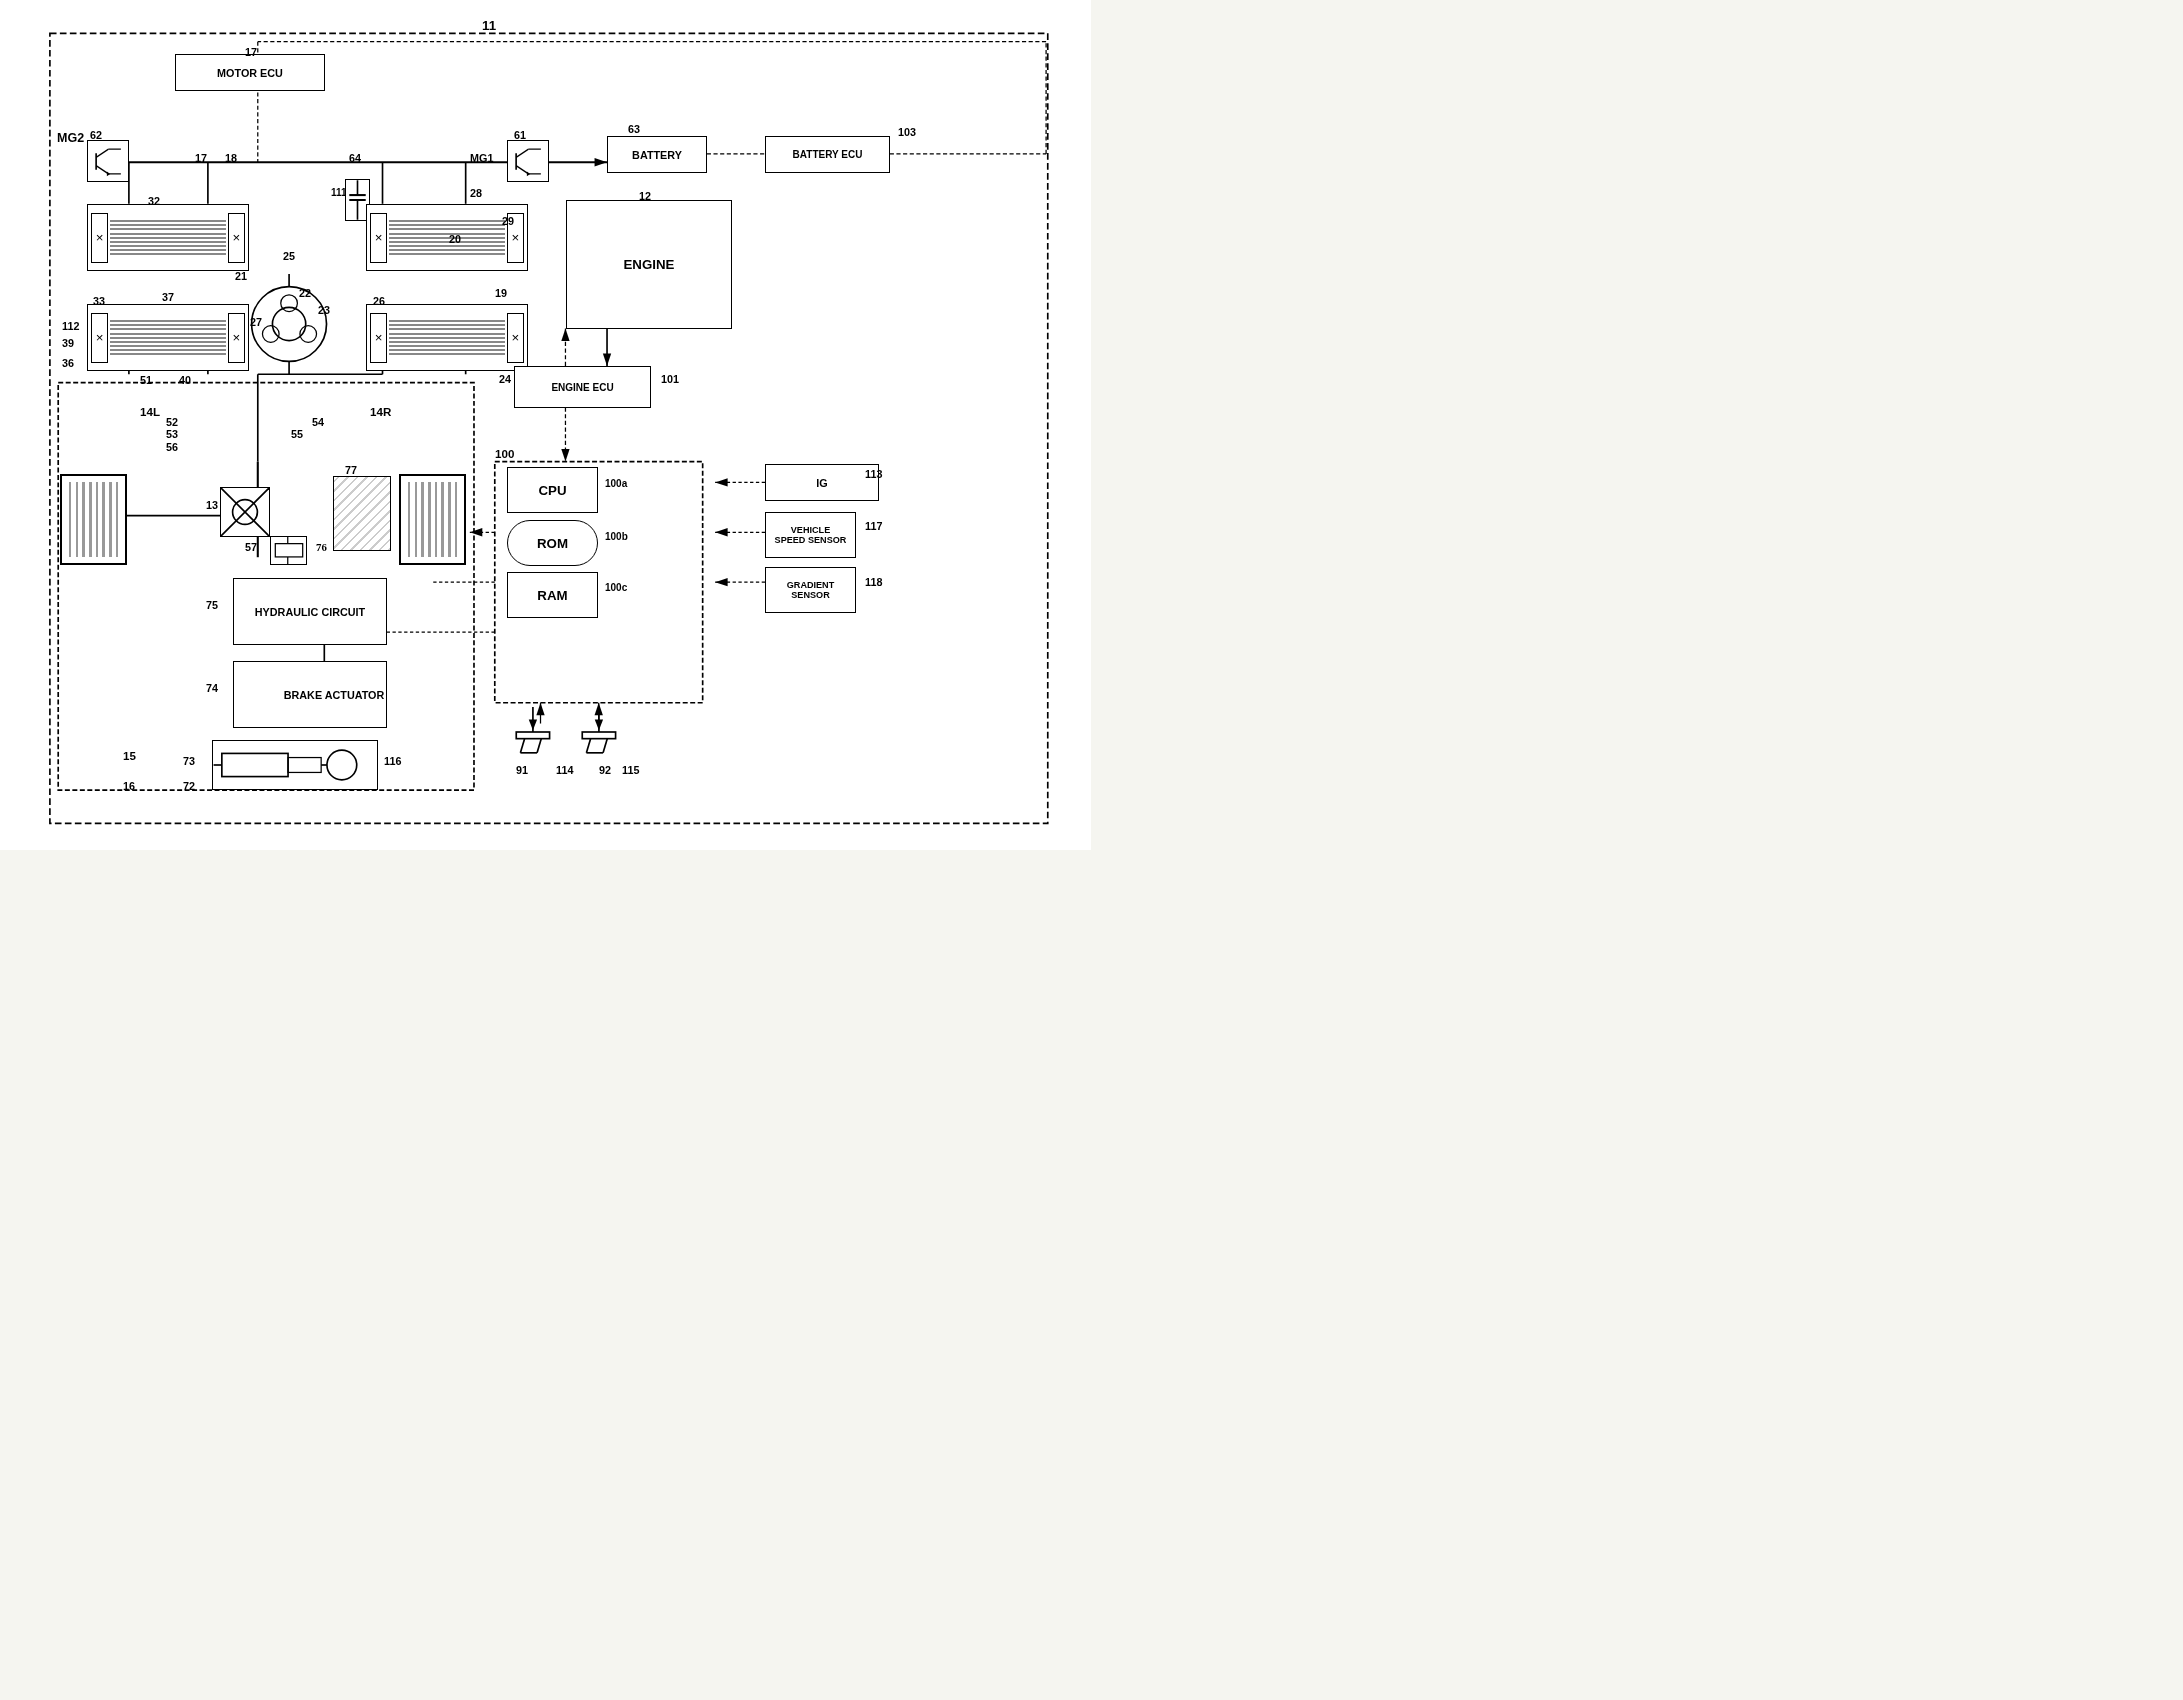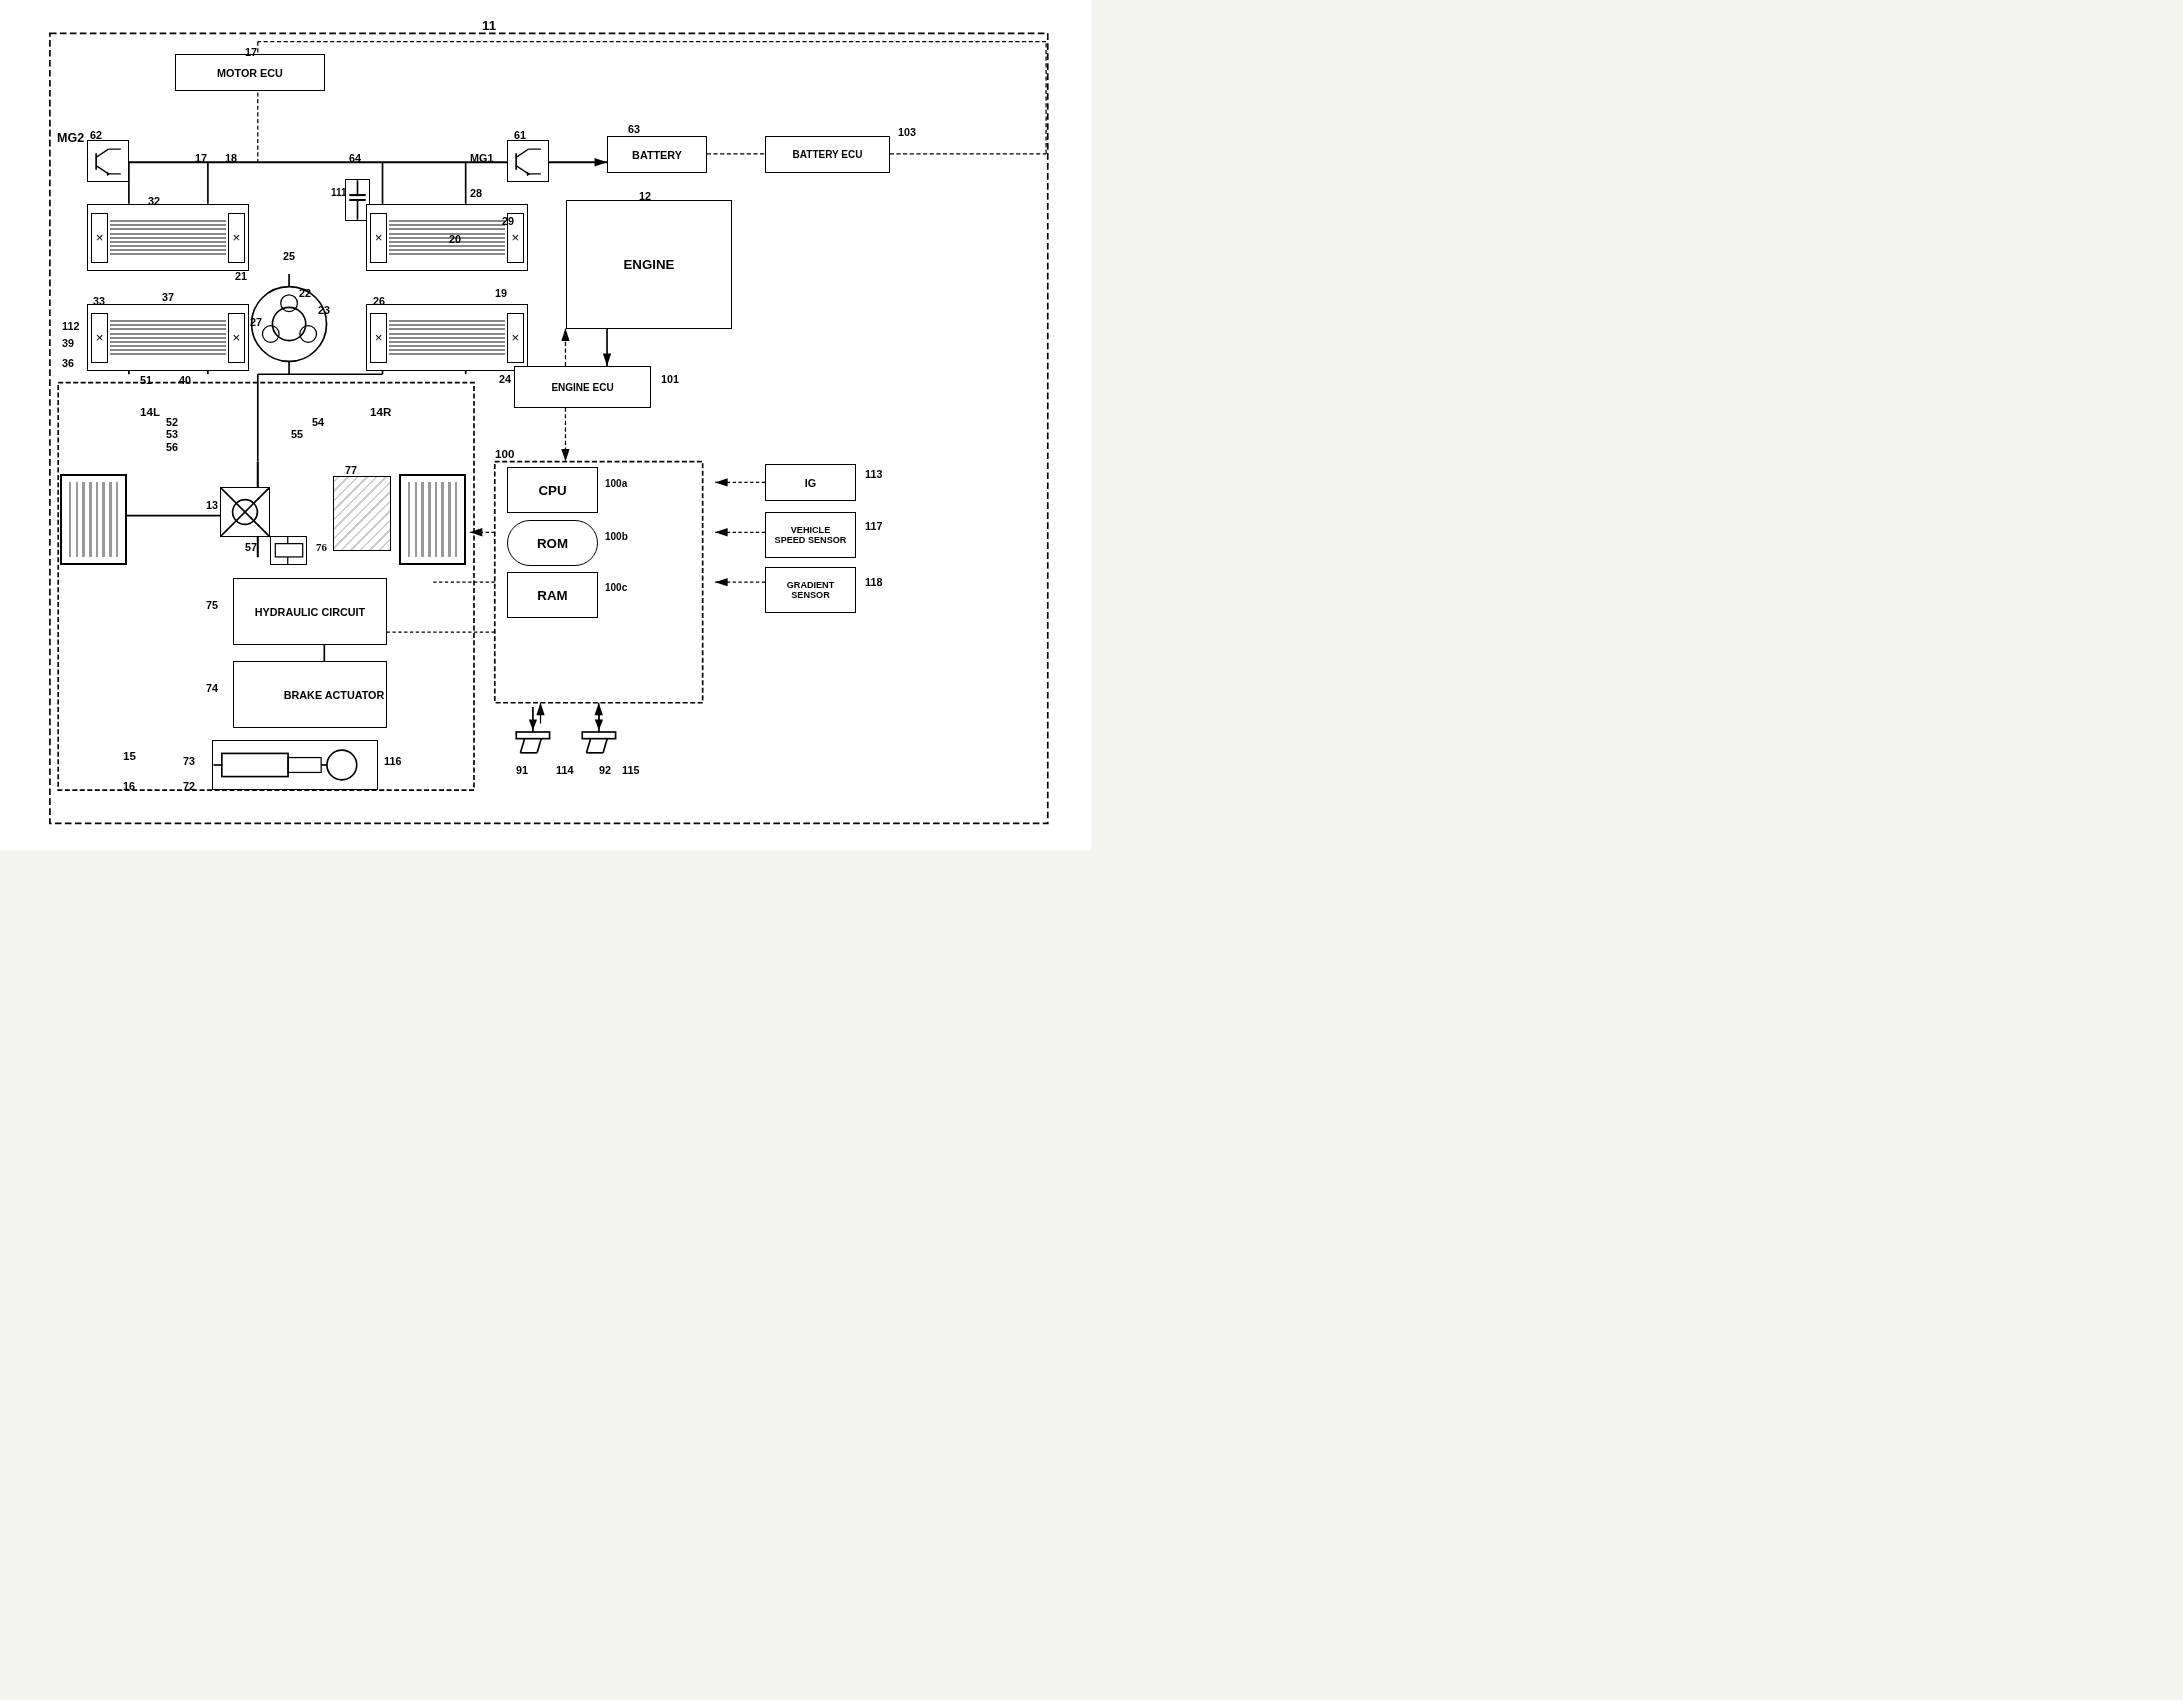--- a/index.html
+++ b/index.html
@@ -350,21 +350,21 @@
 
   <div class="box" style="top:467px; left:507px; width:91px; height:46px; font-size:13.3px; font-weight:bold;">CPU</div>
   <div class="label" style="top:478px; left:605px; font-size:10px;">100a</div>
 
   <div class="box" style="top:520px; left:507px; width:91px; height:46px; font-size:13.3px; font-weight:bold;border-radius:23px;">ROM</div>
   <div class="label" style="top:531px; left:605px; font-size:10px;">100b</div>
 
   <div class="box" style="top:572px; left:507px; width:91px; height:46px; font-size:13.3px; font-weight:bold;">RAM</div>
   <div class="label" style="top:582px; left:605px; font-size:10px;">100c</div>
 
-  <div class="box" style="top:464px; left:765px; width:91px; height:37px; font-size:10.8px;">IG</div>
+  <div class="box" style="top:464px; left:765px; width:114px; height:37px; font-size:10.8px;">IG</div>
   <div class="label" style="top:468px; left:865px;">113</div>
 
   <div class="box" style="top:512px; left:765px; width:91px; height:46px; font-size:9.1px;">VEHICLE<br>SPEED SENSOR</div>
   <div class="label" style="top:520px; left:865px;">117</div>
 
   <div class="box" style="top:567px; left:765px; width:91px; height:46px; font-size:9.1px;">GRADIENT<br>SENSOR</div>
   <div class="label" style="top:576px; left:865px;">118</div>
 
   <div style="position:absolute; top:707px; left:512px; width:46px; height:50px;">
     <svg width="46" height="50" viewBox="0 0 55 60">

